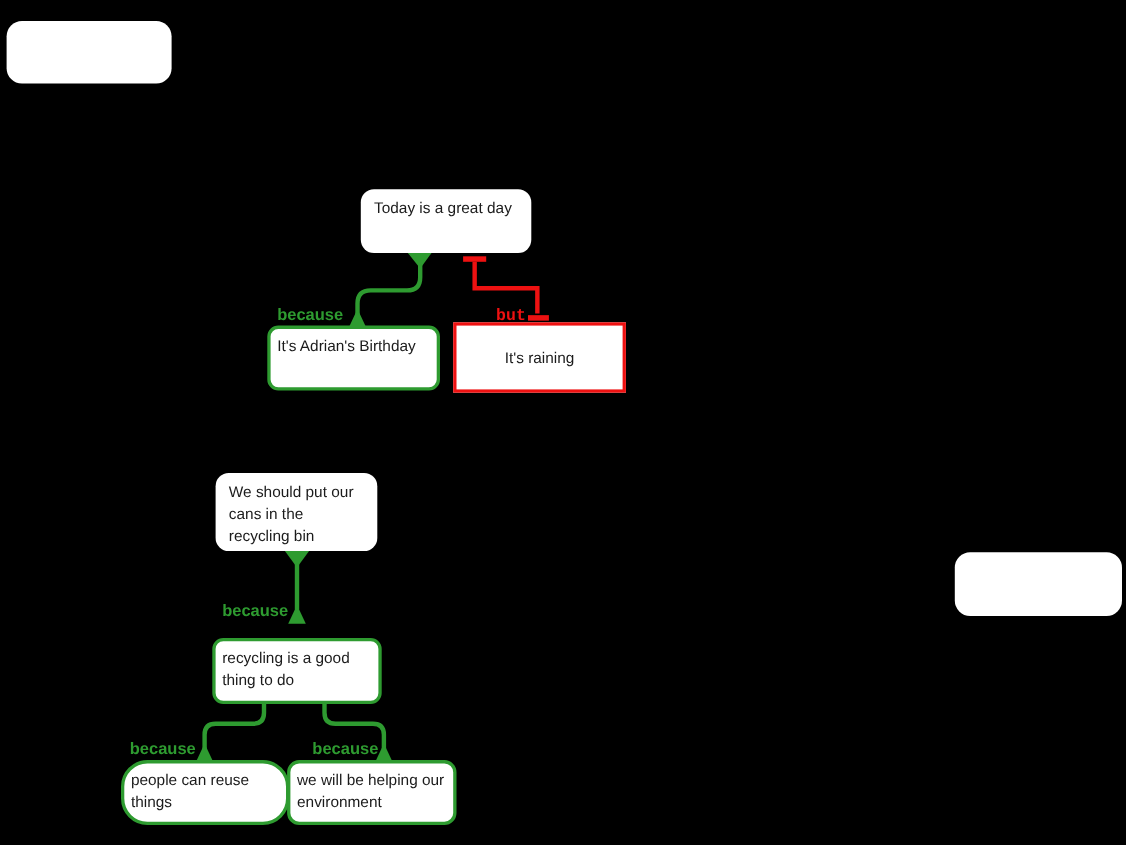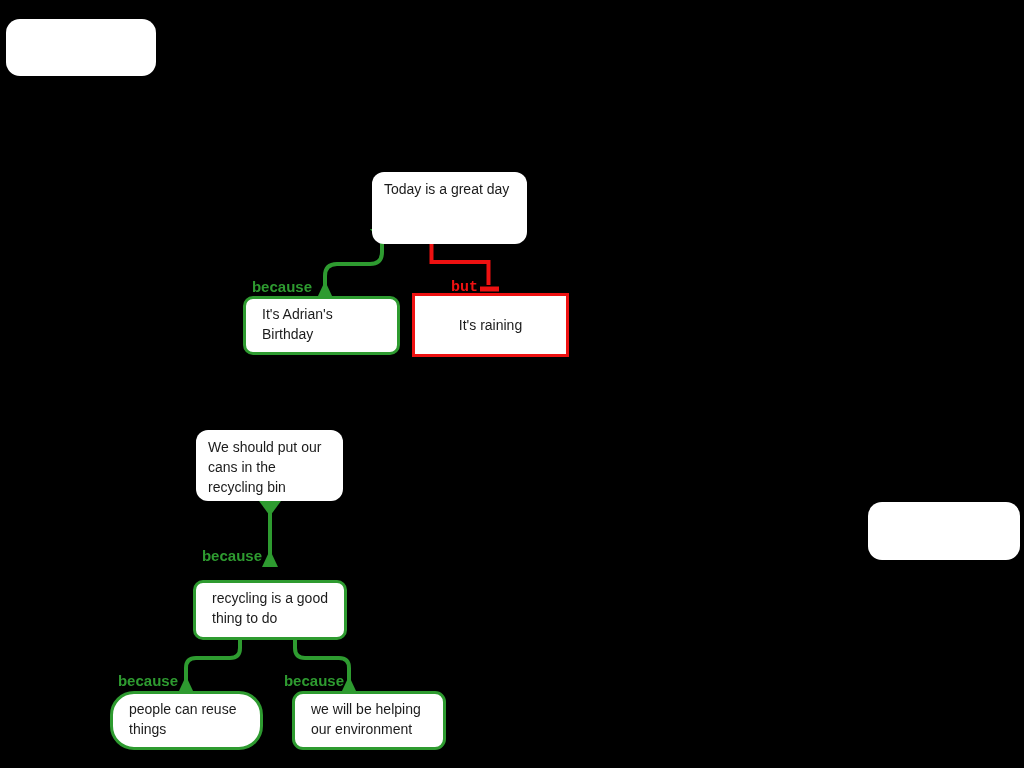--- a/index.html
+++ b/index.html
@@ -33,21 +33,21 @@
   .node {
     position: absolute;
     background: var(--node-fill);
     color: var(--node-text);
     font-size: 14px;
     line-height: 20px;
     padding: 7px 12px;
     border-radius: 12px;
   }
   .node-plain  { border: none; }
-  .node-green  { border: 3px solid var(--support-green); border-radius: 10px; padding: 5px 16px; }
+  .node-green  { border: 3px solid var(--support-green); border-radius: 10px; padding: 5px 6px; }
   .node-red    {
     border: 3px solid var(--oppose-red);
     border-radius: 0;
     display: flex; align-items: center; justify-content: center;
     text-align: center;
   }
   .connector-label {
     position: absolute;
     font-size: 15px;
     font-weight: bold;
@@ -90,21 +90,21 @@
 
     <g>
       <polygon class="fill-green" points="285,625 305,625 295,638"></polygon>
       <path class="stroke-green" d="M295 634 L295 648 Q295 658 305 658 L339 658 Q349 658 349 668 L349 681"></path>
       <polygon class="fill-green" points="341,693 357,693 349,676"></polygon>
     </g>
   </svg>
 
   <div class="node node-plain" style="left:6px; top:19px; width:150px; height:57px; border-radius:14px;"></div>
 
-  <div class="node node-plain" style="left:328px; top:172px; width:155px; height:72px;margin-left:44px;">Today is a great day</div>
+  <div class="node node-plain" style="left:328px; top:172px; width:155px; height:58px;">Today is a great day</div>
 
   <span class="connector-label label-green" style="left:246px; top:278px; width:66px;">because</span>
 
   <div class="node node-green" style="left:243px; top:296px; width:157px; height:59px;">It's Adrian's Birthday</div>
 
   <span class="connector-label label-red" style="left:444px; top:279px; width:34px;">but</span>
 
   <div class="node node-plain" style="left:196px; top:430px; width:147px; height:71px;">We should put our cans in the recycling bin</div>
 
   <div class="node node-red" style="left:412px; top:293px; width:157px; height:64px;">It's raining</div>
@@ -112,17 +112,17 @@
   <span class="connector-label label-green" style="left:196px; top:547px; width:66px;">because</span>
 
   <div class="node node-green" style="left:193px; top:565px; width:154px; height:60px;margin-top:15px;">recycling is a good thing to do</div>
 
   <span class="connector-label label-green" style="left:112px; top:672px; width:66px;">because</span>
 
   <div class="node node-green" style="left:110px; top:691px; width:153px; height:59px;border-radius:24px;">people can reuse things</div>
 
   <span class="connector-label label-green" style="left:278px; top:672px; width:66px;">because</span>
 
-  <div class="node node-green" style="left:292px; top:691px; width:154px; height:59px;border-radius:11px;">we will be helping our environment</div>
+  <div class="node node-green" style="left:261px; top:691px; width:154px; height:59px;border-radius:11px;">we will be helping our environment</div>
 
   <div class="node node-plain" style="left:868px; top:502px; width:152px; height:58px; border-radius:14px;"></div>
 
 </div>
 
 </body></html>

